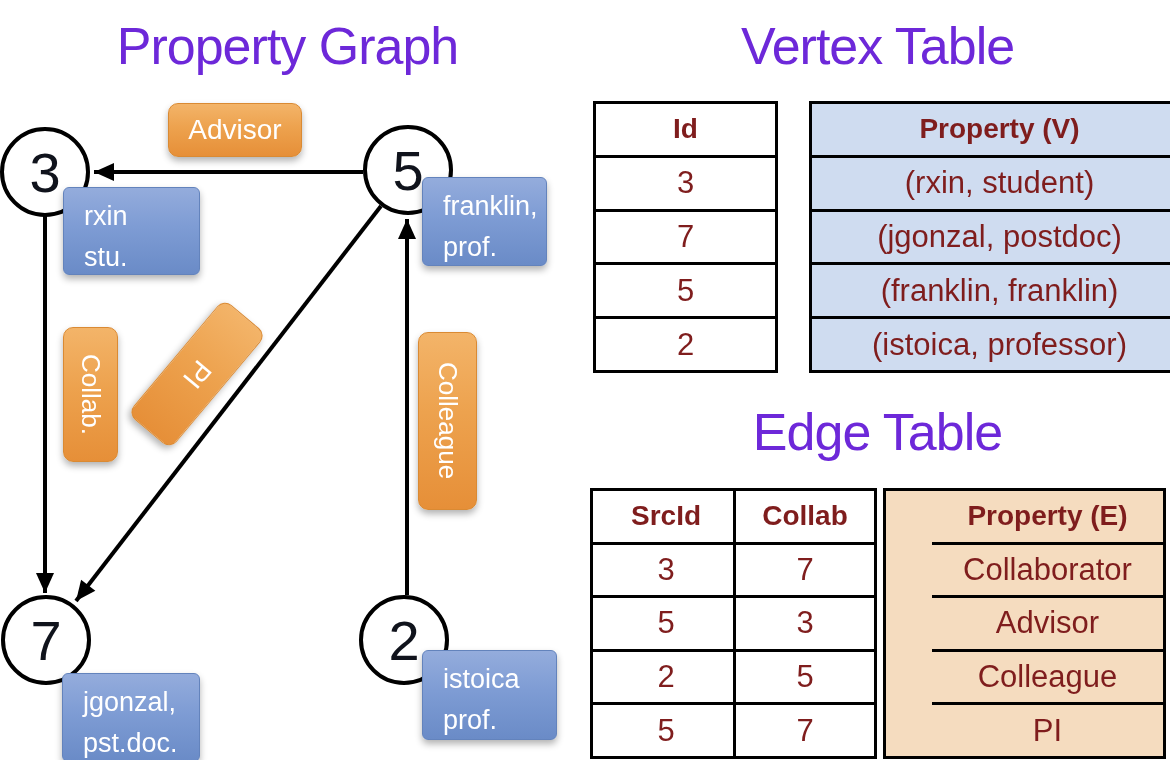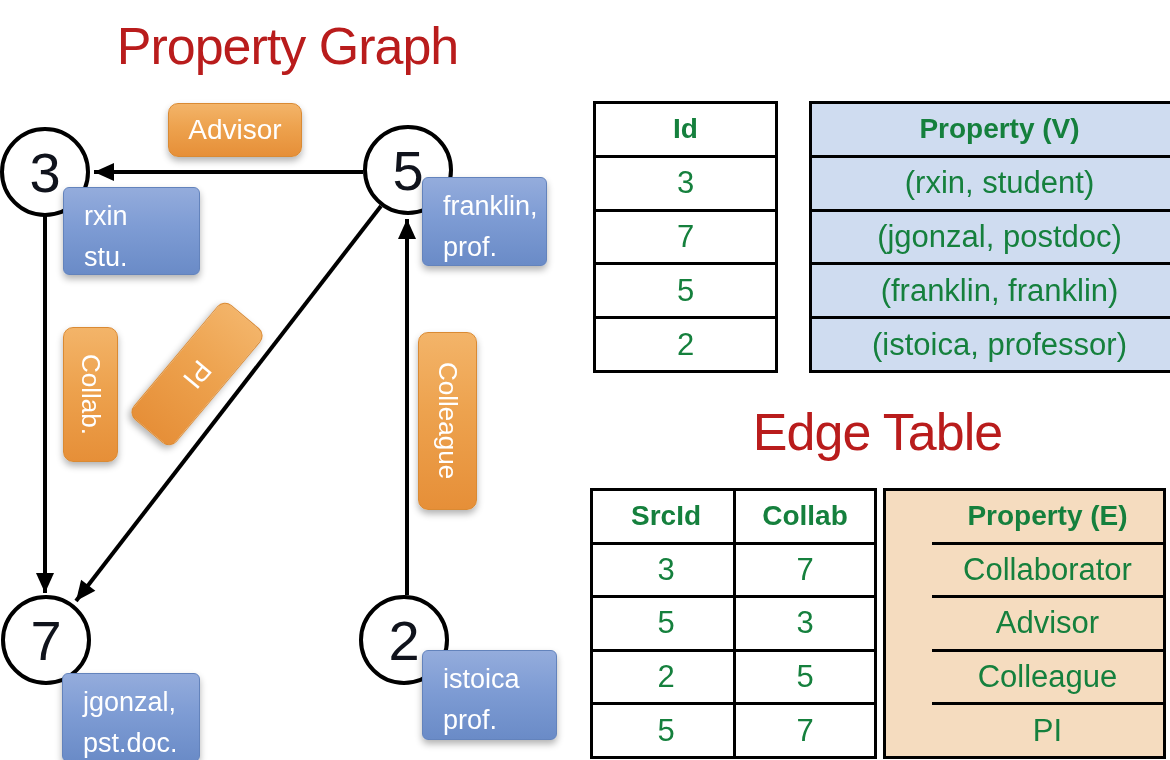--- a/index.html
+++ b/index.html
@@ -2,21 +2,21 @@
 <html><head>
 <meta charset="utf-8">
 <style>
   html,body{margin:0;padding:0;background:#fff;}
   .canvas{
     position:relative;width:1170px;height:760px;overflow:hidden;background:#ffffff;
     font-family:"Liberation Sans",sans-serif;color:#111;
   }
   .title{
     position:absolute;text-align:center;font-size:52px;font-weight:300;
-    letter-spacing:-1px;color:#b91c1c;white-space:nowrap;
+    letter-spacing:-1px;color:#6d28d9;white-space:nowrap;
   }
   #graph-title{left:0;top:16px;width:575px;}
   #vertex-title{left:585px;top:16px;width:585px;}
   #edge-title{left:585px;top:402px;width:585px;}
 
   
   #edge-svg{position:absolute;left:0;top:0;width:575px;height:760px;}
   .node{
     position:absolute;width:90px;height:90px;border:4px solid #000;border-radius:50%;
     background:#fff;box-sizing:border-box;display:flex;align-items:center;justify-content:center;
@@ -49,37 +49,38 @@
   #obox-collab{left:63px;top:327px;width:55px;height:135px;font-size:26px;}
   #obox-pi{left:169px;top:299px;width:56px;height:150px;font-size:28px;transform:rotate(40deg);}
   #obox-colleague{left:418px;top:332px;width:59px;height:178px;font-size:26px;}
 
   
   .tbl{position:absolute;box-sizing:border-box;border:3px solid #000;display:flex;flex-direction:column;}
   .tbl .row{flex:1;display:flex;}
   .tbl .row + .row{border-top:3px solid #000;}
   .cell{
     flex:1;display:flex;align-items:center;justify-content:center;
-    font-size:31px;font-weight:300;color:#15803d;white-space:nowrap;
+    font-size:31px;font-weight:300;color:#7f1d1d;white-space:nowrap;
   }
   .cell.hdr{font-weight:bold;font-size:28px;}
   .cell + .cell{border-left:3px solid #000;}
 
   #vt-id{left:593px;top:101px;width:185px;height:272px;background:#fff;}
   #vt-prop{left:809px;top:101px;width:381px;height:272px;background:#cfdcf0;}
   #et-left{left:590px;top:488px;width:287px;height:271px;background:#fff;}
   #et-left .cell:first-child{flex:0 0 134px;margin-left:6px;}
   #et-prop{left:883px;top:488px;width:283px;height:271px;background:#f5dcbf;padding-left:46px;}
 </style>
 </head>
 <body>
 
 <div class="canvas">
 
   <div class="title" id="graph-title">Property Graph</div>
+  <div class="title" id="vertex-title">Vertex Table</div>
   <div class="title" id="edge-title">Edge Table</div>
 
   <svg id="edge-svg">
     <defs>
       <marker id="arrow" markerUnits="userSpaceOnUse" markerWidth="24" markerHeight="22" refX="21" refY="10" orient="auto">
         <path d="M1,1 L21,10 L1,19 Z" fill="#000"></path>
       </marker>
     </defs>
     <line x1="363" y1="172" x2="94" y2="172" stroke="#000" stroke-width="4" marker-end="url(#arrow)"></line>
     <line x1="45" y1="216" x2="45" y2="593" stroke="#000" stroke-width="4" marker-end="url(#arrow)"></line>

